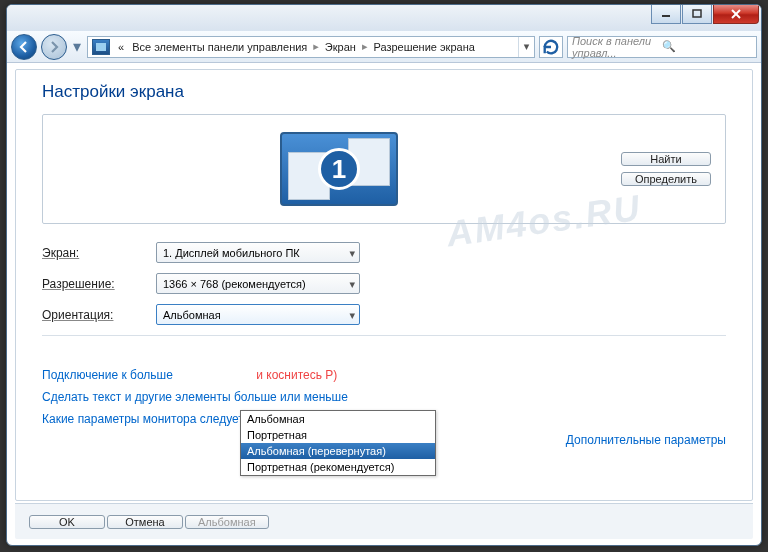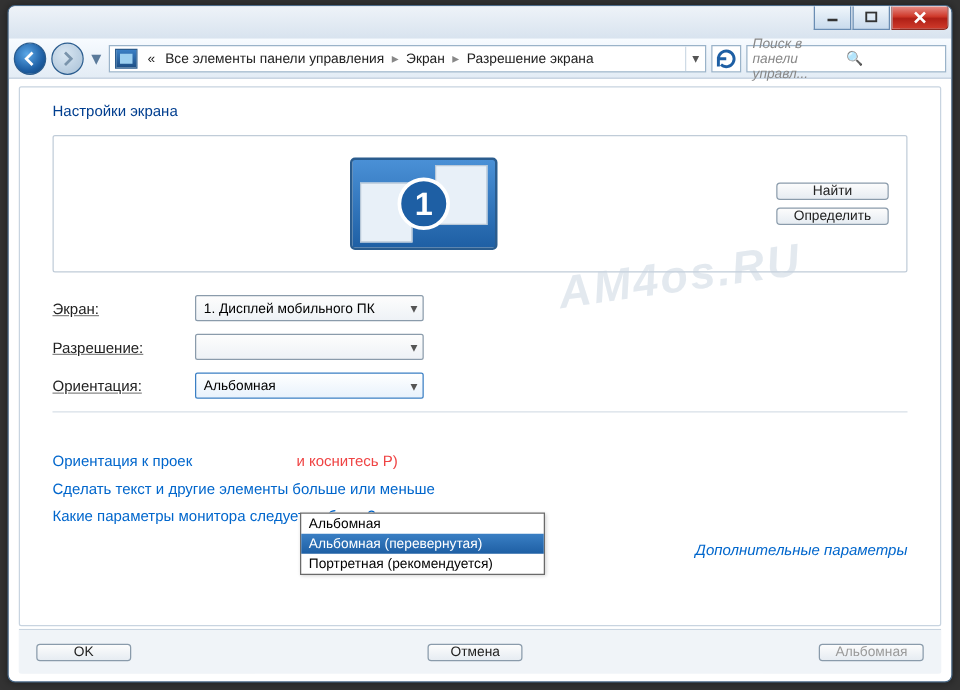--- a/index.html
+++ b/index.html
@@ -19,52 +19,52 @@
   .navdrop { width: 12px; height: 18px; display: flex; align-items: center; justify-content: center; color: #5a7a9a; }
   
   .addrbar { flex: 1; height: 22px; background: #fff; border: 1px solid #9ab3c9; display: flex; align-items: center; font-size: 11px; color: #222; overflow: hidden; }
   .addricon { width: 18px; height: 16px; margin: 0 4px; background: linear-gradient(to bottom, #3a7fc4, #1d4f86); border: 1px solid #2a5c8e; display: flex; align-items: center; justify-content: center; }
   .addricon::after { content: ''; width: 10px; height: 8px; background: #9bcff0; }
   .crumb { padding: 0 4px; white-space: nowrap; }
   .spacer { flex: 1; }
   .adrop { width: 16px; display: flex; align-items: center; justify-content: center; color: #555; border-left: 1px solid #cfdbe6; height: 100%; }
   .refresh { width: 24px; height: 22px; background: #fff; border: 1px solid #9ab3c9; display: flex; align-items: center; justify-content: center; color: #1e5fa4; }
   
-  .searchbar { width: 160px; height: 22px; background: #fff; border: 1px solid #9ab3c9; display: flex; align-items: center; padding: 0 4px; font-size: 11px; color: #888; font-style: italic; }
+  .searchbar { width: 190px; height: 22px; background: #fff; border: 1px solid #9ab3c9; display: flex; align-items: center; padding: 0 4px; font-size: 11px; color: #888; font-style: italic; }
   .searchbar span { flex: 1; }
   .searchbar .sicon { color: #1e5fa4; font-style: normal; }
   
   .content { position: absolute; left: 8px; right: 8px; top: 64px; bottom: 44px; background: #fff; border: 1px solid #c8d4e0; padding: 12px 0 0 0; border-radius: 2px; }
   .inner { padding: 0 26px; }
-  .pagetitle { font-size: 12px; color: #003e8f; margin-bottom: 12px; font-weight: normal; }
+  .pagetitle { font-size: 17px; color: #003e8f; margin-bottom: 12px; font-weight: normal; }
   
   .preview { border: 1px solid #c0ccd8; border-radius: 2px; height: 110px; display: flex; align-items: center; padding: 0 14px; margin-bottom: 18px; position: relative; }
   .monitor { flex: 1; display: flex; justify-content: center; }
   .screen { width: 118px; height: 74px; background: linear-gradient(to bottom, #4a90d6, #1e5fa4); border: 2px solid #2a5c8e; border-radius: 4px; position: relative; display: flex; align-items: center; justify-content: center; }
   .screen::before { content: ''; position: absolute; left: 6px; bottom: 4px; width: 40px; height: 46px; background: #e8f0f8; border: 1px solid #b8c8d8; }
   .screen::after { content: ''; position: absolute; right: 6px; top: 4px; width: 40px; height: 46px; background: #e8f0f8; border: 1px solid #b8c8d8; }
   .circle { width: 42px; height: 42px; border-radius: 50%; border: 3px solid #fff; background: #1e5fa4; color: #fff; font-size: 26px; font-weight: bold; display: flex; align-items: center; justify-content: center; z-index: 2; }
   .pbtns { display: flex; flex-direction: column; gap: 6px; }
   .w7btn { min-width: 90px; height: 14px; border: 1px solid #8a9bab; border-radius: 3px; background: linear-gradient(to bottom, #fcfcfc, #e6ecf2); font-size: 11px; color: #222; padding: 0 12px; }
   
   .formrow { display: flex; align-items: center; margin-bottom: 10px; }
   .formrow .lbl { width: 114px; font-size: 12px; color: #222; text-decoration: underline; text-decoration-color: #888; text-underline-offset: 1px; }
-  .sel { width: 183px; height: 21px; border: 1px solid #8a9bab; background: linear-gradient(to bottom, #fdfdfd, #eef2f6); font-size: 11px; padding: 0 18px 0 6px; display: flex; align-items: center; position: relative; border-radius: 2px; }
+  .sel { width: 204px; height: 21px; border: 1px solid #8a9bab; background: linear-gradient(to bottom, #fdfdfd, #eef2f6); font-size: 11px; padding: 0 18px 0 6px; display: flex; align-items: center; position: relative; border-radius: 2px; }
   .sel.focused { border-color: #3a7fc4; background: linear-gradient(to bottom, #fff, #e8f2fc); }
   .sel .arr { position: absolute; right: 4px; top: 50%; transform: translateY(-50%); color: #555; }
   
   .dropdown { position: absolute; left: 224px; top: 340px; width: 196px; border: 1px solid #6a6a6a; background: #fff; font-size: 11px; z-index: 10; box-shadow: 1px 1px 3px rgba(0,0,0,0.2); }
   .dropdown .opt { padding: 2px 6px; }
   .dropdown .opt.hover { background: #1e5fa4; background: linear-gradient(to bottom, #3a7fc4, #1e5fa4); color: #fff; }
   
   .link { font-size: 12px; color: #0066cc; display: block; margin-bottom: 8px; }
-  .link.adv { position: absolute; right: 26px; top: 363px; font-style: italic; }
+  .link.adv { position: absolute; right: 26px; top: 363px; }
   .watermark { position: absolute; right: 110px; top: 130px; font-size: 36px; color: #c8d4e0; font-style: italic; font-weight: bold; transform: rotate(-8deg); letter-spacing: 2px; pointer-events: none; opacity: 0.5; }
   
-  .buttonbar { position: absolute; left: 8px; right: 8px; bottom: 6px; height: 36px; border-top: 1px solid #c8d4e0; background: #f0f4f8; display: flex; align-items: center; justify-content: space-between; gap: 2px; padding: 0 14px; border-radius: 0 0 2px 2px; }
+  .buttonbar { position: absolute; left: 8px; right: 8px; bottom: 6px; height: 36px; border-top: 1px solid #c8d4e0; background: #f0f4f8; display: flex; align-items: center; justify-content: flex-start; gap: 2px; padding: 0 14px; border-radius: 0 0 2px 2px; }
   .w7btn.main { min-width: 76px; }
   .w7btn.disabled { color: #9a9a9a; }
   
   .hr { border-top: 1px solid #d8e0e8; margin: 8px 0 10px; }
   .links { margin-top: 32px; }
   
   
   .chev::before { content: '▸'; color: #888; padding: 0 2px; }
 </style>
 </head>
@@ -145,49 +145,51 @@
       <div class="formrow">
         <div class="lbl">Экран:</div>
         <div class="sel">
             <span>1. Дисплей мобильного ПК</span>
             <span class="arr">▾</span>
           </div>
       </div>
       <div class="formrow">
         <div class="lbl">Разрешение:</div>
         <div class="sel">
+            <span>1366 × 768 (рекомендуется)</span>
             <span class="arr">▾</span>
           </div>
       </div>
       <div class="formrow">
         <div class="lbl">Ориентация:</div>
         <div class="sel focused">
             <span>Альбомная</span>
             <span class="arr">▾</span>
           </div>
       </div>
 
       <a class="link adv">Дополнительные параметры</a>
 
       <div class="hr"></div>
 
       <div class="links">
         <div style="font-size:12px;margin-bottom:8px">
-          <a class="link" style="display:inline">Ориентация к проек</a>
+          <a class="link" style="display:inline">Подключение к больше</a>
           <span style="color:#ef4444;font-size:12px;margin-left:80px">и коснитесь P)</span>
         </div>
         <a class="link">Сделать текст и другие элементы больше или меньше</a>
         <a class="link">Какие параметры монитора следует выбрать?</a>
       </div>
     </div>
 
     <div class="watermark">AM4os.RU</div>
 
     <div class="dropdown">
       <div class="opt">Альбомная</div>
+      <div class="opt">Портретная</div>
       <div class="opt hover">Альбомная (перевернутая)</div>
       <div class="opt">Портретная (рекомендуется)</div>
     </div>
   </div>
 
   <div class="buttonbar">
     <button class="w7btn main">OK</button>
     <button class="w7btn main">Отмена</button>
     <button class="w7btn main disabled">Альбомная</button>
   </div>

